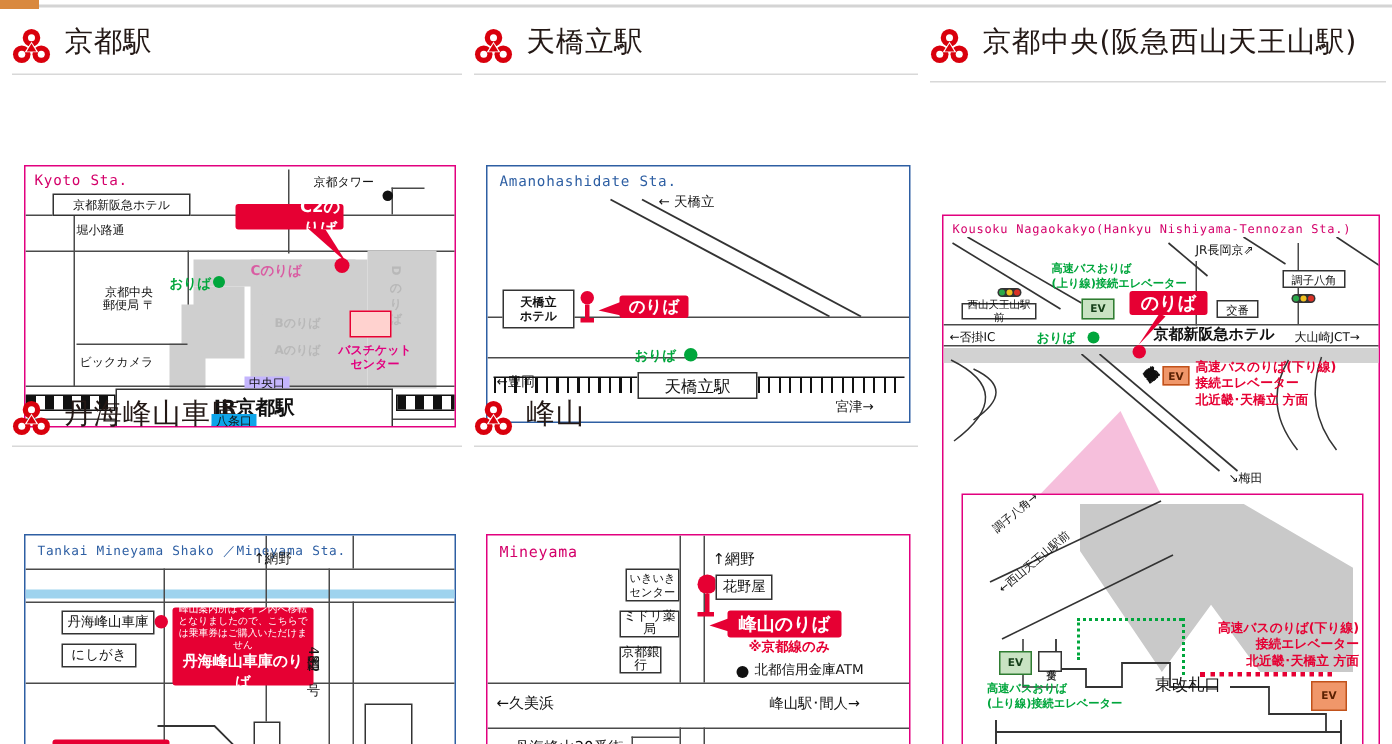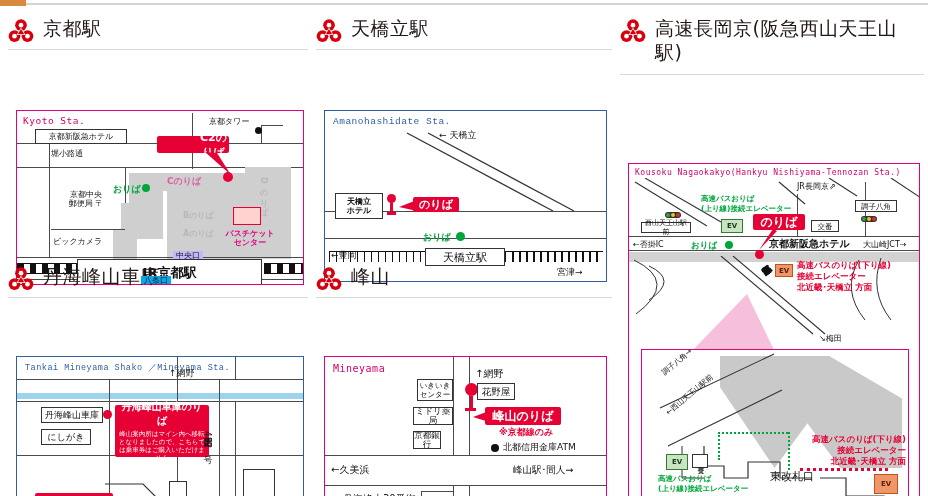--- a/index.html
+++ b/index.html
@@ -26,21 +26,21 @@
   }
   .head-rule{height:1px;background:#d8d8d8;margin-top:5px;}
 
   
   .mapbox{position:relative;background:#fff;box-sizing:border-box;overflow:hidden;}
   .frame-pink{border:1.4px solid #e2007f;}
   .frame-blue{border:1.4px solid #2e5fa3;}
   .romaji{position:absolute;font-family:"DejaVu Sans Mono","Liberation Mono",monospace;
           letter-spacing:0.5px;font-size:9.5px;}
   .romaji.pink{color:#d4006a;}
-  .romaji.blue{color:#2e5fa3;font-family:Liberation Mono, monospace;}
+  .romaji.blue{color:#2e5fa3;}
 
   .ln{position:absolute;background:#4a4a4a;}
   .blk{position:absolute;background:#cfcfcf;}
   .blk-round{position:absolute;background:#cfcfcf;border-radius:7px;}
   .wbox{position:absolute;background:#fff;border:1px solid #333;
         display:flex;align-items:center;justify-content:center;
         font-size:8px;line-height:9px;text-align:center;color:#111;box-sizing:border-box;}
   .jp{font-size:8px;line-height:9px;color:#111;position:absolute;}
   .vert{writing-mode:vertical-rl;}
 
@@ -146,21 +146,21 @@
 
       <div class="lbl-green" style="left:96px;top:72px;">おりば</div>
       <div class="dot-green" style="left:125px;top:73px;width:8px;height:8px;"></div>
 
       <div class="hl-box" style="left:216px;top:96px;width:26px;height:16px;"></div>
       <div class="lbl-pink" style="left:198px;top:118px;white-space:pre-line;text-align:center;width:70px;">バスチケット
 センター</div>
 
       <div class="ln" style="left:0;top:146px;width:288px;height:1.2px;"></div>
       <div class="ln" style="left:0;top:168px;width:288px;height:1.2px;"></div>
-      <div class="jp" style="left:156px;top:140px;background:#c4b5fd;padding:0 3px;">中央口</div>
+      <div class="jp" style="left:146px;top:140px;background:#c4b5fd;padding:0 3px;">中央口</div>
       <div class="wbox" style="left:60px;top:148px;width:185px;height:26px;">
         <span class="" style="font-size:13px;font-weight:bold;">JR京都駅</span>
       </div>
       <div class="jp" style="left:124px;top:165px;background:#0ea5e9;padding:0 3px;z-index:3;">八条口</div>
 
       <div style="position:absolute;left:0;top:152px;width:58px;height:9px;
            background:repeating-linear-gradient(90deg,#111 0 6px,#fff 6px 12px);border:1px solid #111;"></div>
       <div style="position:absolute;left:247px;top:152px;width:41px;height:9px;
            background:repeating-linear-gradient(90deg,#111 0 6px,#fff 6px 12px);border:1px solid #111;"></div>
     </div>
@@ -239,21 +239,21 @@
             <circle cx="30" cy="28" r="9"></circle>
         </g>
         <g fill="#fff">
           <circle cx="20" cy="11" r="3.6"></circle>
             <circle cx="10" cy="28" r="3.6"></circle>
             <circle cx="30" cy="28" r="3.6"></circle>
           <path d="M20 15 L13 26 L27 26 Z"></path>
         </g>
         <path d="M20 17 L15 25 L25 25 Z" fill="#d9000d"></path>
       </svg>
-      <div class="panel-title" style="width:258px;">高速長岡京(阪急西山天王山駅)</div>
+      <div class="panel-title" style="width:258px;">京都中央(阪急西山天王山駅)</div>
     </div>
     <div class="head-rule" style="margin-top:10px;"></div>
 
     <div class="mapbox frame-pink" style="left:8px;top:88px;width:292px;height:395px;">
       <div class="romaji pink" style="left:6px;top:4px;font-size:8px;">Kousoku Nagaokakyo(Hankyu Nishiyama-Tennozan Sta.)</div>
 
       <div class="ln" style="left:0;top:72px;width:292px;height:1.3px;"></div>
       <div class="ln" style="left:0;top:86px;width:292px;height:1.3px;"></div>
       <div class="gray-shape" style="left:0;top:88px;width:292px;height:10px;background:#d2d2d2;"></div>
       <div class="ln" style="left:168px;top:30px;width:1.3px;height:43px;"></div>
@@ -385,22 +385,22 @@
       <div class="ln" style="left:218px;top:0;width:1.2px;height:22px;"></div>
       <div class="ln" style="left:218px;top:44px;width:1.2px;height:128px;"></div>
 
       <div class="jp" style="left:152px;top:12px;font-size:9px;">↑網野</div>
 
       <div class="wbox" style="left:24px;top:50px;width:62px;height:16px;font-size:9px;">丹海峰山車庫</div>
       <div class="wbox" style="left:24px;top:72px;width:50px;height:16px;font-size:9px;">にしがき</div>
       <div class="dot-red" style="left:86px;top:53px;width:9px;height:9px;"></div>
 
       <div class="tag-red" style="left:98px;top:48px;width:94px;height:52px;flex-direction:column;padding:2px 3px;">
+        <span style="font-size:6.5px;line-height:8px;font-weight:normal;margin-top:2px;">峰山案内所はマイン内へ移転となりましたので、こちらでは乗車券はご購入いただけません</span>
         <span style="font-size:10px;">丹海峰山車庫のりば</span>
-        <span style="font-size:6.5px;line-height:8px;font-weight:normal;margin-top:2px;">峰山案内所はマイン内へ移転となりましたので、こちらでは乗車券はご購入いただけません</span>
       </div>
 
       <div class="jp vert" style="left:186px;top:74px;font-size:9px;">国道482号</div>
       <div class="wbox vert" style="left:226px;top:112px;width:32px;height:58px;font-size:7.5px;writing-mode:vertical-rl;">京都府
 峰山総合庁舎</div>
 
       <svg style="position:absolute;left:86px;top:125px;width:64px;height:44px;">
         <path d="M2 2 L40 2 L58 20 L40 40 L2 40" stroke="#333" fill="none" stroke-width="1.2"></path>
       </svg>
 

